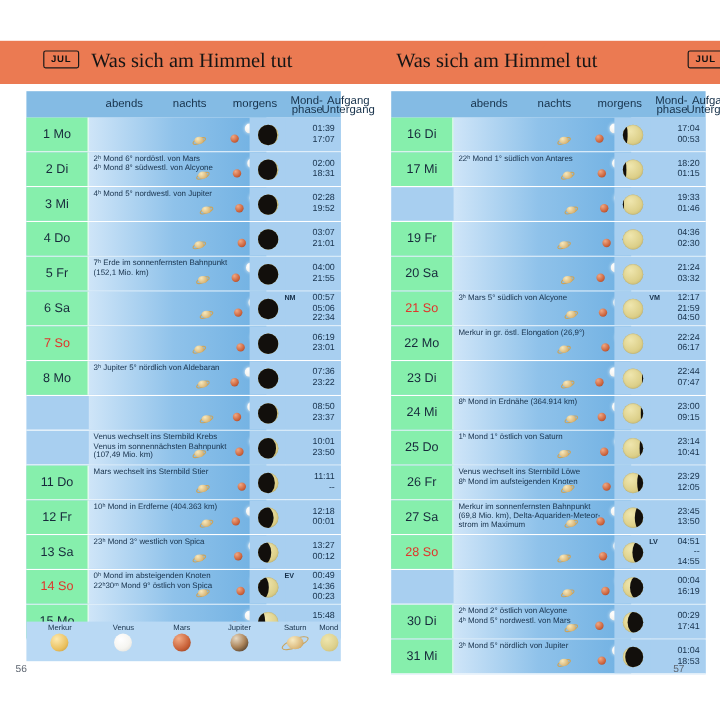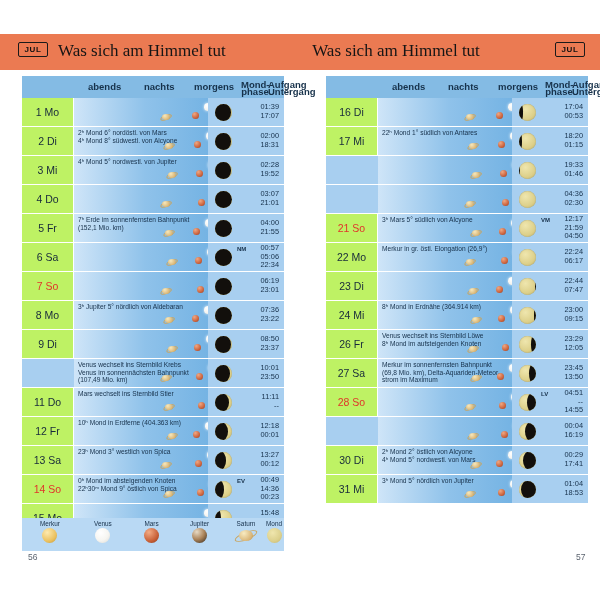--- a/index.html
+++ b/index.html
@@ -8,20 +8,21 @@
     background: #ffffff;
     font-family: "Liberation Sans", sans-serif;
     overflow: hidden;
   }
   .page { position: relative; width: 600px; height: 600px; background:#fff; }
 
   
   .banner {
     position: absolute; left:0; top:34px; width:600px; height:36px;
     background:#eb7a52;
+    padding-left:18px;
   }
   .banner-inner { position:relative; width:100%; height:100%; }
   .notch {
     position:absolute; top:36px; width:0; height:0;
     border-left:7px solid transparent;
     border-right:7px solid transparent;
     border-top:7px solid #eb7a52;
   }
   .notch.left { left:145px; }
   .notch.right { left:442px; }
@@ -52,21 +53,21 @@
   }
   .tbl.left { left:22px; }
   .tbl.right { left:326px; }
 
   .thead {
     height:22px; position:relative;
     background:#84bbe4;
   }
   .thead .hcell {
     position:absolute; top:5px;
-    font-size:9.5px; color:#16314a; font-weight:bold;
+    font-size:9.5px; color:#16314a; font-weight:normal;text-align:right;
   }
   .h-abends { left:66px; }
   .h-nachts { left:122px; }
   .h-morgens { left:172px; }
   .h-mond {
     left:219px; top:2px; width:28px;
     font-size:5.8px; line-height:7px; text-align:center;
   }
   .h-auf {
     left:246px; top:2px; width:40px;
@@ -76,21 +77,21 @@
   .rows { position:relative; }
   .row {
     position:relative;
     height:29px;
     background:#a8cff0;
     border-bottom:1px solid #ffffff;
   }
   .row .daycell {
     position:absolute; left:0; top:0; width:52px; height:100%;
     display:flex; align-items:center; justify-content:center;
-    background:#bef264;
+    background:#86efac;
     border-right:1.5px solid #ffffff;
     font-size:10.5px; color:#17293b;
   }
   .row .daycell.sun { color:#e0352b; }
 
   .row .skycell {
     position:absolute; left:52px; top:0; right:62px; height:100%;
     background:linear-gradient(to right,#cfe5f8 0%,#8fc2ea 48%,#6fb0e2 100%);
     overflow:hidden;
   }
@@ -190,21 +191,21 @@
     border:1.2px solid #c9a45e; border-radius:50%;
     transform:rotate(-22deg);
   }
   .lg-mond {
     width:15px; height:15px; border-radius:50%;
     background:radial-gradient(circle at 38% 32%, #efe6ae, #dcd08c 60%, #c2b36c);
   }
 
   .pagenum {
     position:absolute; bottom:38px;
-    font-size:8.5px; color:#5d6570;margin-left:15px;
+    font-size:8.5px; color:#5d6570;
   }
   .pg-left { left:13px; }
   .pg-right { left:561px; }
 </style>
 </head>
 <body>
 
 <div class="page">
 
   <div class="banner">
@@ -391,21 +392,20 @@
             <div class="moon">
             <div class="shade" style="left:-1px; width:18px;"></div>
           </div>
           </div>
       <div class="timecell">
             <span>07:36</span>
             <span>23:22</span>
           </div>
     </div>
         <div class="row">
-      <div class="daycell">9 Di</div>
       <div class="skycell">
     <div class="pl saturn" style="left:92px; top:15px;">
       <div class="sring"></div>
               <div class="sbody"></div>
     </div>
     <div class="pl mars-d" style="left:120px; top:14px;"></div>
     <div class="pl venus-d" style="left:132px; top:5px;"></div>
           </div>
       <div class="moncell">
             <div class="moon">
@@ -614,36 +614,57 @@
             <div class="moon">
             <div class="shade" style="left:-1px; width:2.7200000000000006px;"></div>
           </div>
           </div>
       <div class="timecell">
             <span>19:33</span>
             <span>01:46</span>
           </div>
     </div>
         <div class="row">
+      <div class="daycell">19 Fr</div>
       <div class="skycell">
     <div class="pl saturn" style="left:86px; top:15px;">
       <div class="sring"></div>
               <div class="sbody"></div>
     </div>
     <div class="pl mars-d" style="left:124px; top:14px;"></div>
     <div class="pl venus-d" style="left:136px; top:5px;"></div>
           </div>
       <div class="moncell">
             <div class="moon">
             <div class="shade" style="left:-1px; width:1.3599999999999994px;"></div>
           </div>
           </div>
       <div class="timecell">
             <span>04:36</span>
             <span>02:30</span>
+          </div>
+    </div>
+        <div class="row">
+      <div class="daycell">20 Sa</div>
+      <div class="skycell">
+    <div class="pl saturn" style="left:89px; top:15px;">
+      <div class="sring"></div>
+              <div class="sbody"></div>
+    </div>
+    <div class="pl mars-d" style="left:119px; top:14px;"></div>
+    <div class="pl venus-d" style="left:131px; top:5px;"></div>
+          </div>
+      <div class="moncell">
+            <div class="moon">
+            
+          </div>
+          </div>
+      <div class="timecell">
+            <span>21:24</span>
+            <span>03:32</span>
           </div>
     </div>
         <div class="row">
       <div class="daycell sun">21 So</div>
       <div class="skycell">
             <div class="evt">3ʰ Mars 5° südlich von Alcyone</div>
     <div class="pl saturn" style="left:92px; top:15px;">
       <div class="sring"></div>
               <div class="sbody"></div>
     </div>
@@ -715,20 +736,41 @@
     <div class="pl venus-d" style="left:132px; top:5px;"></div>
           </div>
       <div class="moncell">
             <div class="moon">
             <div class="shade" style="right:-1px; width:2.21px;"></div>
           </div>
           </div>
       <div class="timecell">
             <span>23:00</span>
             <span>09:15</span>
+          </div>
+    </div>
+        <div class="row">
+      <div class="daycell">25 Do</div>
+      <div class="skycell">
+            <div class="evt">1ʰ Mond 1° östlich von Saturn</div>
+    <div class="pl saturn" style="left:86px; top:15px;">
+      <div class="sring"></div>
+              <div class="sbody"></div>
+    </div>
+    <div class="pl mars-d" style="left:122px; top:14px;"></div>
+    <div class="pl venus-d" style="left:134px; top:5px;"></div>
+          </div>
+      <div class="moncell">
+            <div class="moon">
+            <div class="shade" style="right:-1px; width:3.7399999999999993px;"></div>
+          </div>
+          </div>
+      <div class="timecell">
+            <span>23:14</span>
+            <span>10:41</span>
           </div>
     </div>
         <div class="row">
       <div class="daycell">26 Fr</div>
       <div class="skycell">
             <div class="evt">Venus wechselt ins Sternbild Löwe
 8ʰ Mond im aufsteigenden Knoten</div>
     <div class="pl saturn" style="left:89px; top:15px;">
       <div class="sring"></div>
               <div class="sbody"></div>

